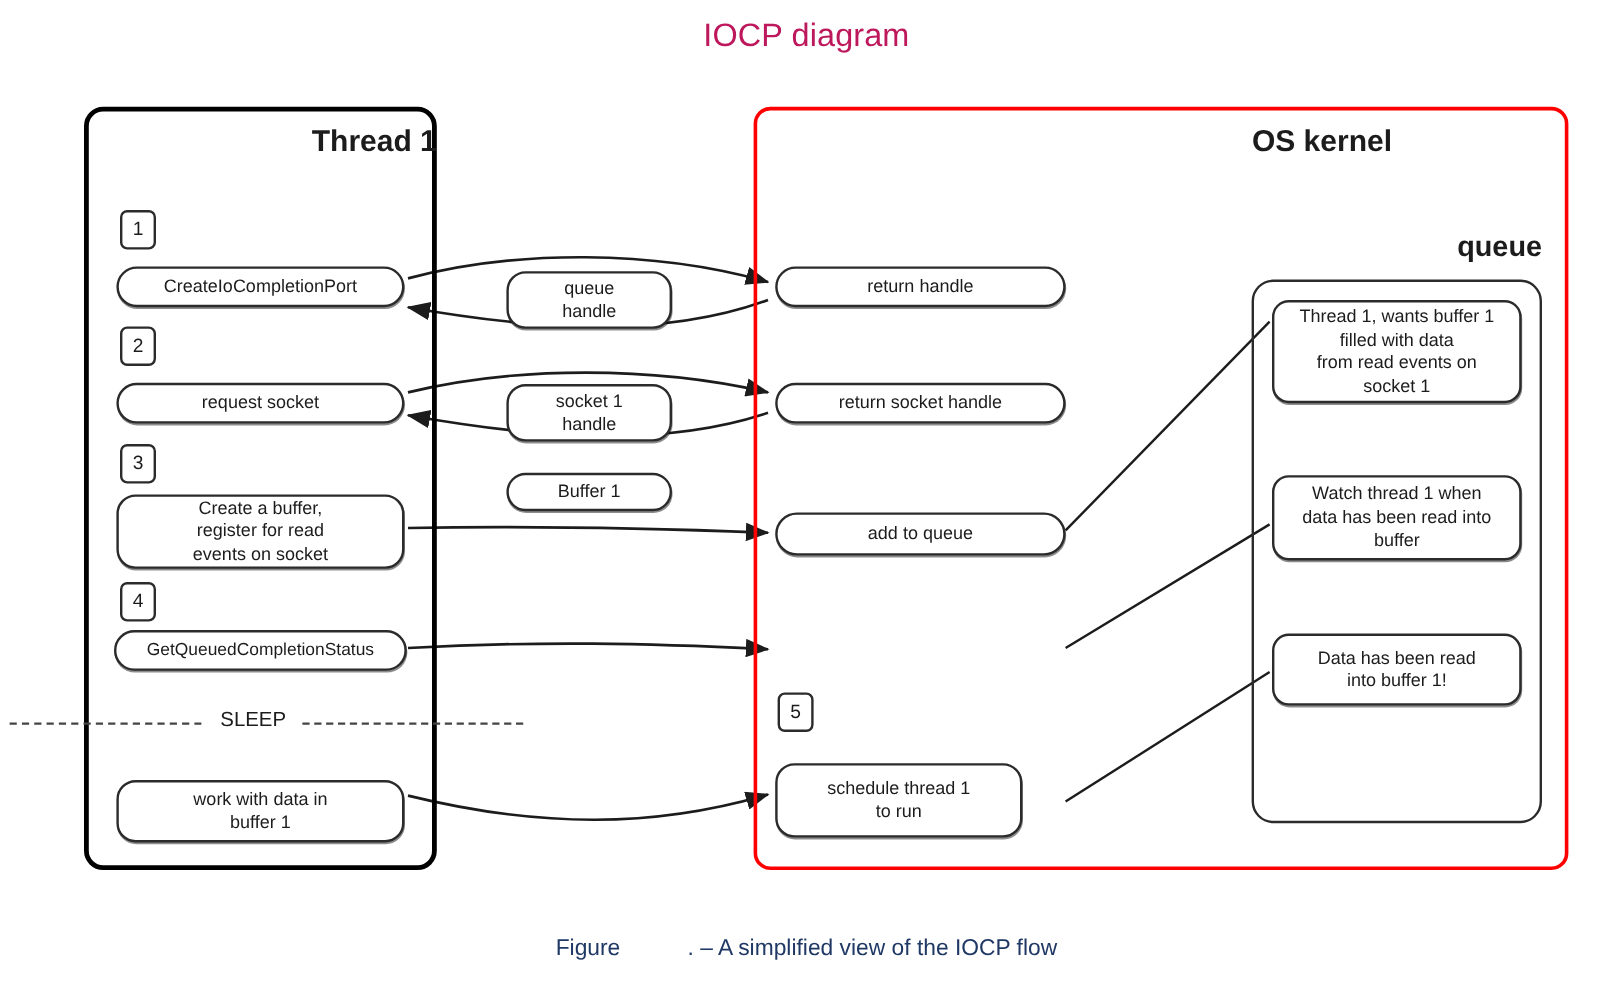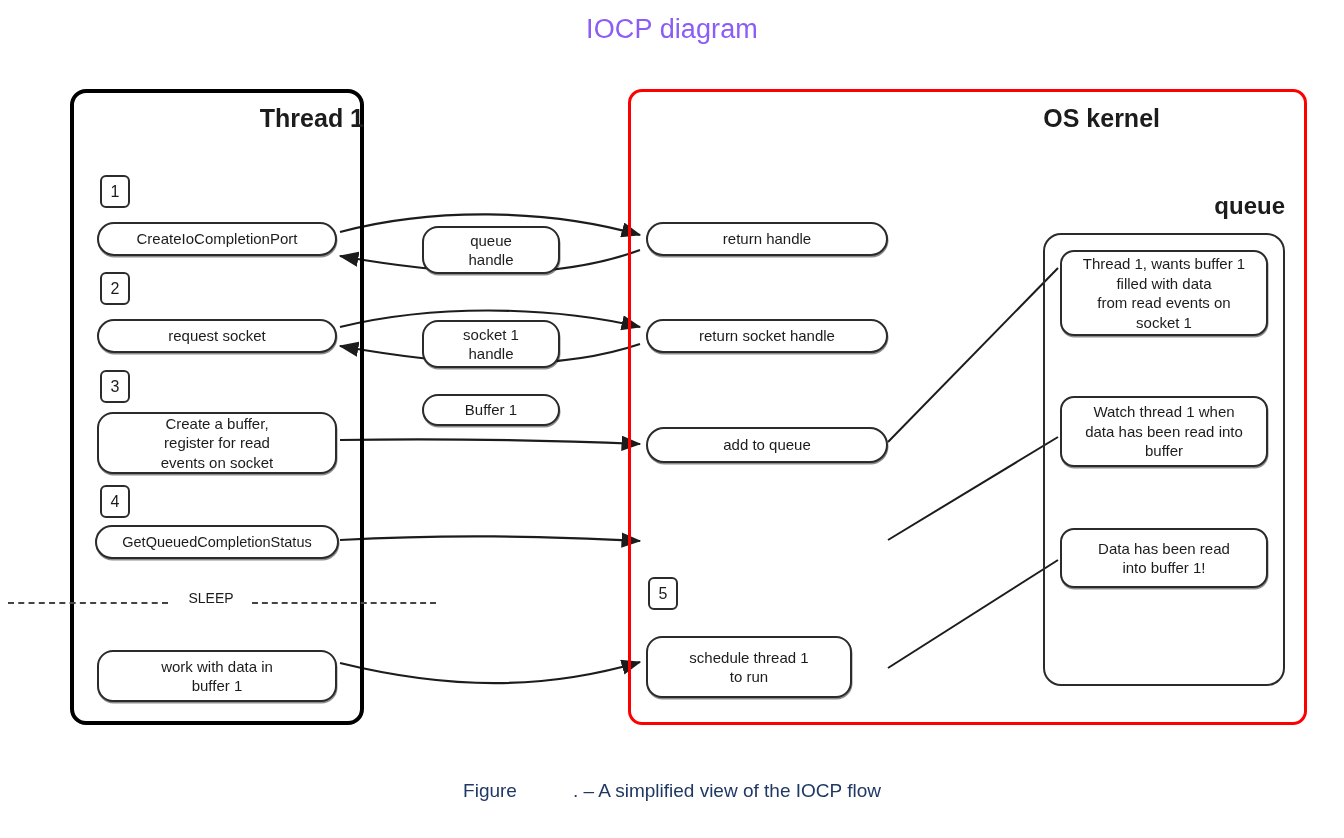--- a/index.html
+++ b/index.html
@@ -20,21 +20,21 @@
   }
 
   
   .diagram-title {
     position: absolute;
     left: 0;
     top: 14px;
     width: 1344px;
     text-align: center;
     font-size: 27px;
-    color: #8b5cf6;
+    color: #be185d;
     letter-spacing: 0.1px;
   }
   .figure-caption {
     position: absolute;
     left: 0;
     top: 780px;
     width: 1344px;
     text-align: center;
     font-size: 19px;
     color: #1f3864;
@@ -143,21 +143,21 @@
     border-top: 2px dashed #444444;
   }
   .sleep-dash.left  { left: 8px;  width: 160px; }
   .sleep-dash.right { left: 252px; width: 184px; }
   .sleep-label {
     position: absolute;
     left: 168px;
     top: 0;
     width: 86px;
     text-align: center;
-    font-size: 14px;
+    font-size: 17px;
     color: #1c1c1c;
     background: #ffffff;
   }
 
   
   #connectors {
     position: absolute;
     left: 0;
     top: 0;
     width: 1344px;

